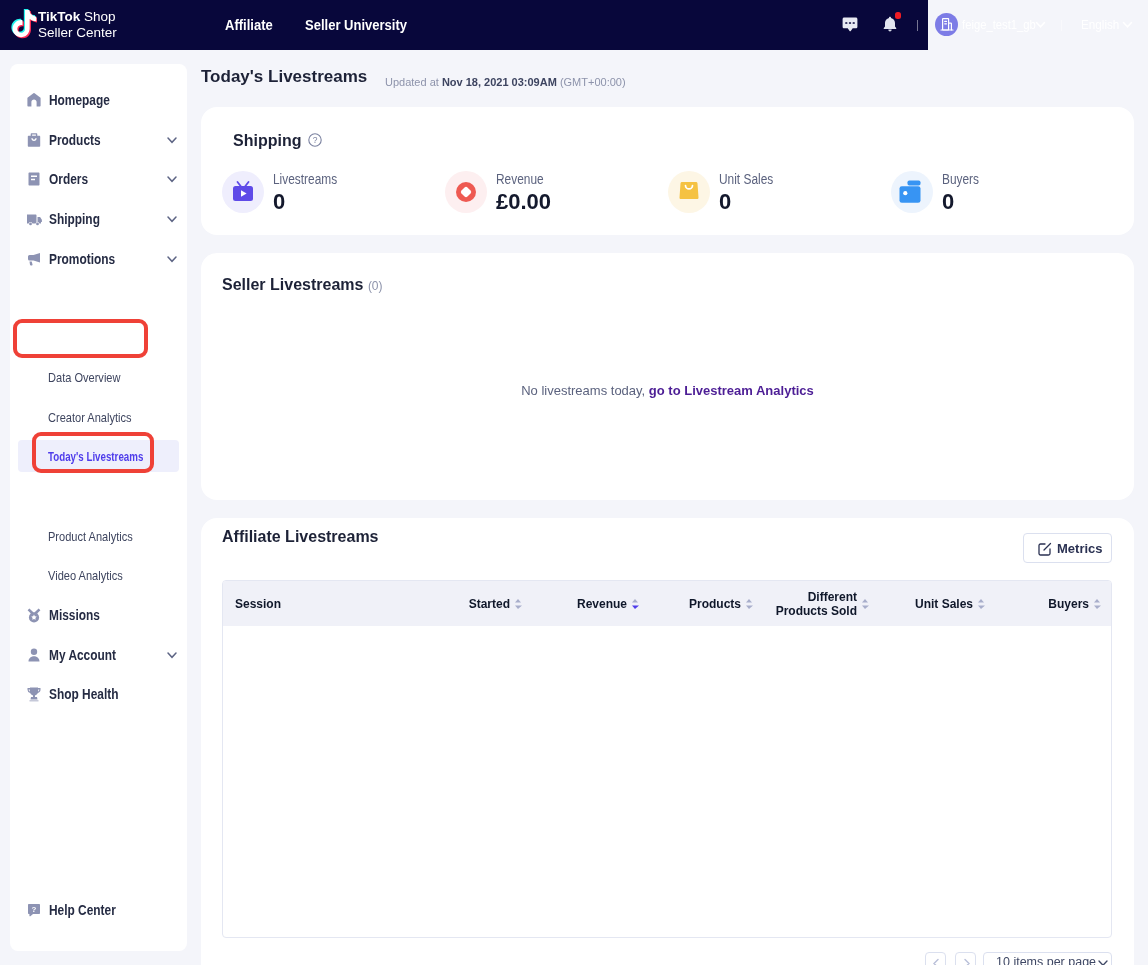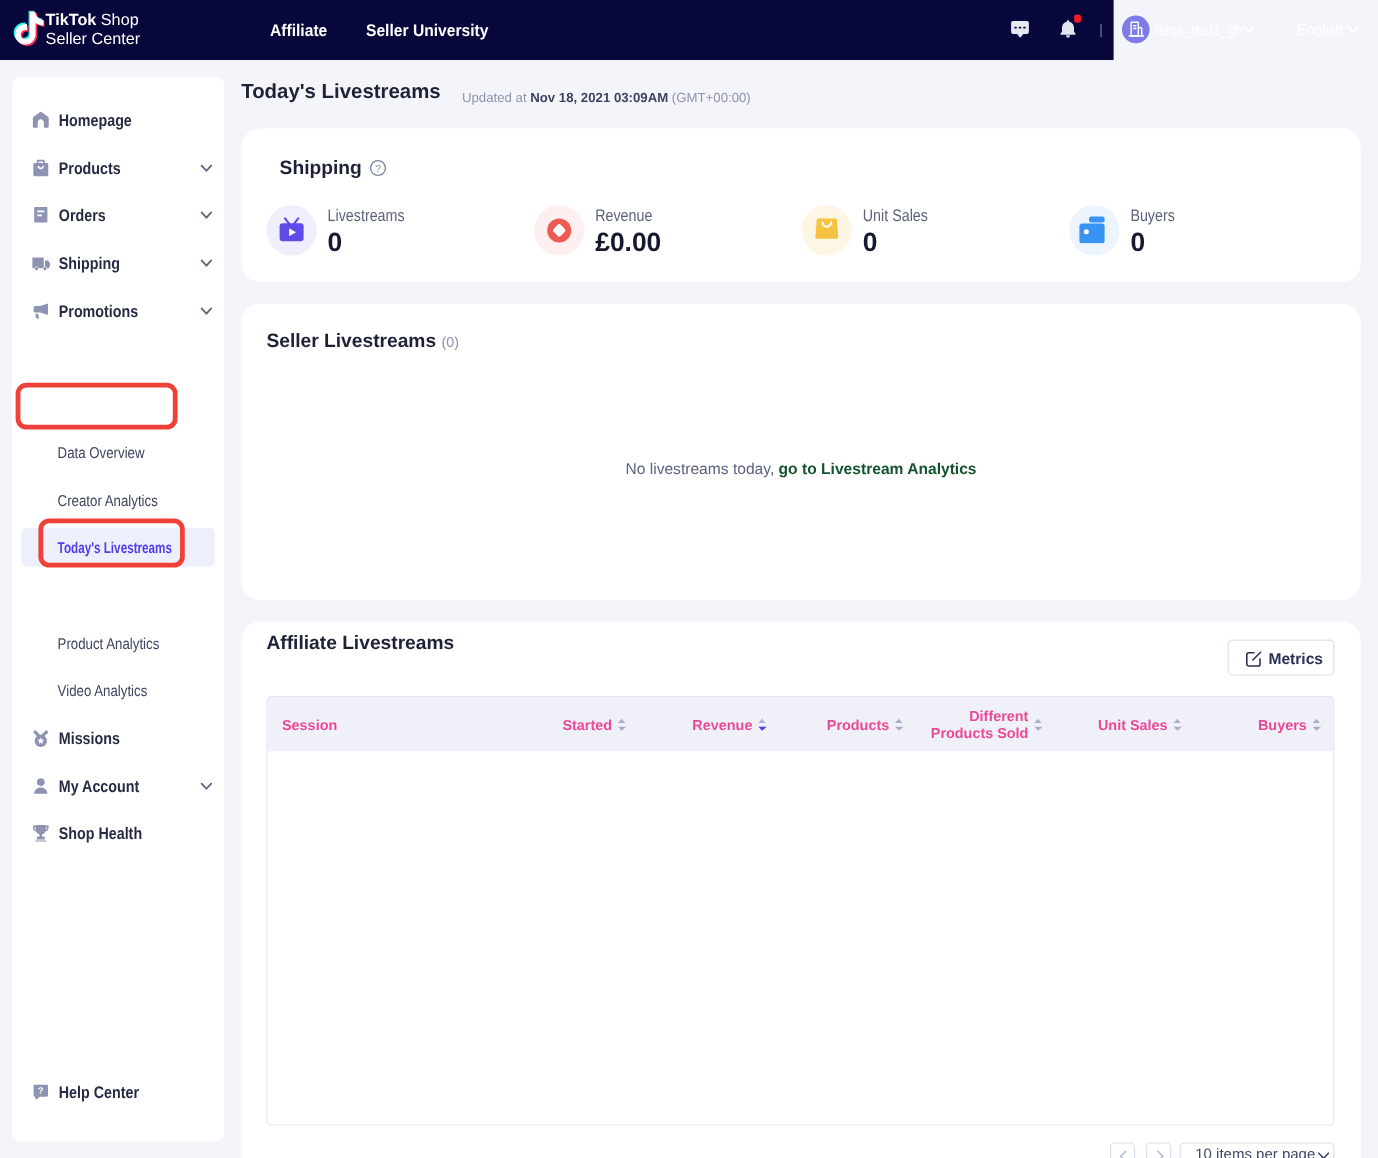--- a/index.html
+++ b/index.html
@@ -34,21 +34,21 @@
 
 
 .metric { position:absolute; top:171px; }
 .mcircle { position:absolute; left:0; top:0; width:42px; height:42px; border-radius:50%; }
 .mlabel { position:absolute; left:51px; top:0px; font-size:14px; color:#5b627e; white-space:nowrap; transform:scaleX(.85); transform-origin:left center; }
 .mvalue { position:absolute; left:51px; top:18px; font-size:22px; font-weight:700; color:#14192d; white-space:nowrap; }
 
 
 .tablebox { position:absolute; left:21px; top:62px; width:890px; height:358px; border:1px solid #e4e7f2; border-radius:4px; background:#fff; }
 .thead { position:absolute; left:0; top:0; width:888px; height:45px; background:#f0f1f8; border-radius:3px 3px 0 0; }
-.th { position:absolute; top:0; height:45px; font-size:12px; font-weight:700; color:#ec4899; display:flex; align-items:center; justify-content:flex-end; text-align:right; padding-right:12px; }
+.th { position:absolute; top:0; height:45px; font-size:12px; font-weight:700; color:#0f172a; display:flex; align-items:center; justify-content:flex-end; text-align:right; padding-right:12px; }
 .sort { display:inline-block; margin-left:4px; }
 .btn { position:absolute; border:1px solid #dbe0ef; border-radius:4px; background:#fff; }
 </style>
 </head>
 <body>
 
 <div class="topbar">
   <svg class="abs" style="left:11px;top:9px" width="26" height="31" viewBox="0 0 24 28">
     <path transform="translate(-1.3,-0.7) scale(1.05)" fill="#25f4ee" d="M12.53.02C13.84 0 15.14.01 16.44 0c.08 1.53.63 3.09 1.75 4.17 1.12 1.11 2.7 1.62 4.24 1.79v4.03c-1.44-.05-2.89-.35-4.2-.97-.57-.26-1.1-.59-1.62-.93-.01 2.92.01 5.84-.02 8.75-.08 1.4-.54 2.79-1.35 3.94-1.31 1.92-3.58 3.17-5.91 3.21-1.43.08-2.86-.31-4.08-1.03-2.02-1.19-3.44-3.37-3.65-5.71-.02-.5-.03-1-.01-1.49.18-1.9 1.12-3.72 2.58-4.96 1.66-1.44 3.98-2.13 6.15-1.72.02 1.48-.04 2.96-.04 4.44-.99-.32-2.15-.23-3.02.37-.63.41-1.11 1.04-1.36 1.75-.21.51-.15 1.07-.14 1.61.24 1.64 1.82 3.02 3.5 2.87 1.12-.01 2.19-.66 2.77-1.61.19-.33.4-.67.41-1.06.1-1.79.06-3.57.07-5.36.01-4.03-.01-8.05.02-12.07z"></path>
     <path transform="translate(1.0,1.6) scale(1.05)" fill="#fe2c55" d="M12.53.02C13.84 0 15.14.01 16.44 0c.08 1.53.63 3.09 1.75 4.17 1.12 1.11 2.7 1.62 4.24 1.79v4.03c-1.44-.05-2.89-.35-4.2-.97-.57-.26-1.1-.59-1.62-.93-.01 2.92.01 5.84-.02 8.75-.08 1.4-.54 2.79-1.35 3.94-1.31 1.92-3.58 3.17-5.91 3.21-1.43.08-2.86-.31-4.08-1.03-2.02-1.19-3.44-3.37-3.65-5.71-.02-.5-.03-1-.01-1.49.18-1.9 1.12-3.72 2.58-4.96 1.66-1.44 3.98-2.13 6.15-1.72.02 1.48-.04 2.96-.04 4.44-.99-.32-2.15-.23-3.02.37-.63.41-1.11 1.04-1.36 1.75-.21.51-.15 1.07-.14 1.61.24 1.64 1.82 3.02 3.5 2.87 1.12-.01 2.19-.66 2.77-1.61.19-.33.4-.67.41-1.06.1-1.79.06-3.57.07-5.36.01-4.03-.01-8.05.02-12.07z"></path>
@@ -237,21 +237,21 @@
       <rect x="0.5" y="6.2" width="21" height="16.6" rx="2.4" fill="#3794f3"></rect>
       <circle cx="6.3" cy="13.2" r="2.1" fill="#fff"></circle>
     </svg>
     <div class="mlabel" style="top:64px">Buyers</div>
     <div class="mvalue" style="top:82px">0</div>
   </div>
 </div>
 
 <div class="card" style="top:253px;height:247px">
   <div class="cardtitle abs" style="left:21px;top:23px">Seller Livestreams <span style="font-size:12px;color:#8d93ab;font-weight:400">(0)</span></div>
-  <div class="abs" style="left:0;top:130px;width:933px;text-align:center;font-size:13px;color:#5b627e">No livestreams today, <b style="color:#14532d">go to Livestream Analytics</b></div>
+  <div class="abs" style="left:0;top:130px;width:933px;text-align:center;font-size:13px;color:#5b627e">No livestreams today, <b style="color:#4c1d95">go to Livestream Analytics</b></div>
 </div>
 
 <div class="card" style="top:518px;height:500px">
   <div class="cardtitle abs" style="left:21px;top:10px">Affiliate Livestreams</div>
   <div class="btn" style="left:822px;top:15px;width:89px;height:30px">
     <svg class="abs" style="left:14px;top:8px" width="14" height="14" viewBox="0 0 14 14">
       <path d="M12 7v4.5c0 .8-.7 1.5-1.5 1.5h-8C1.7 13 1 12.3 1 11.5v-8C1 2.7 1.7 2 2.5 2H7" stroke="#2a3152" stroke-width="1.3" fill="none" stroke-linecap="round"></path>
       <path d="M6 8 12.5 1.5" stroke="#2a3152" stroke-width="1.3" fill="none" stroke-linecap="round"></path>
     </svg>
     <div class="abs" style="left:33px;top:7px;font-size:13px;font-weight:700;color:#2a3152">Metrics</div>

